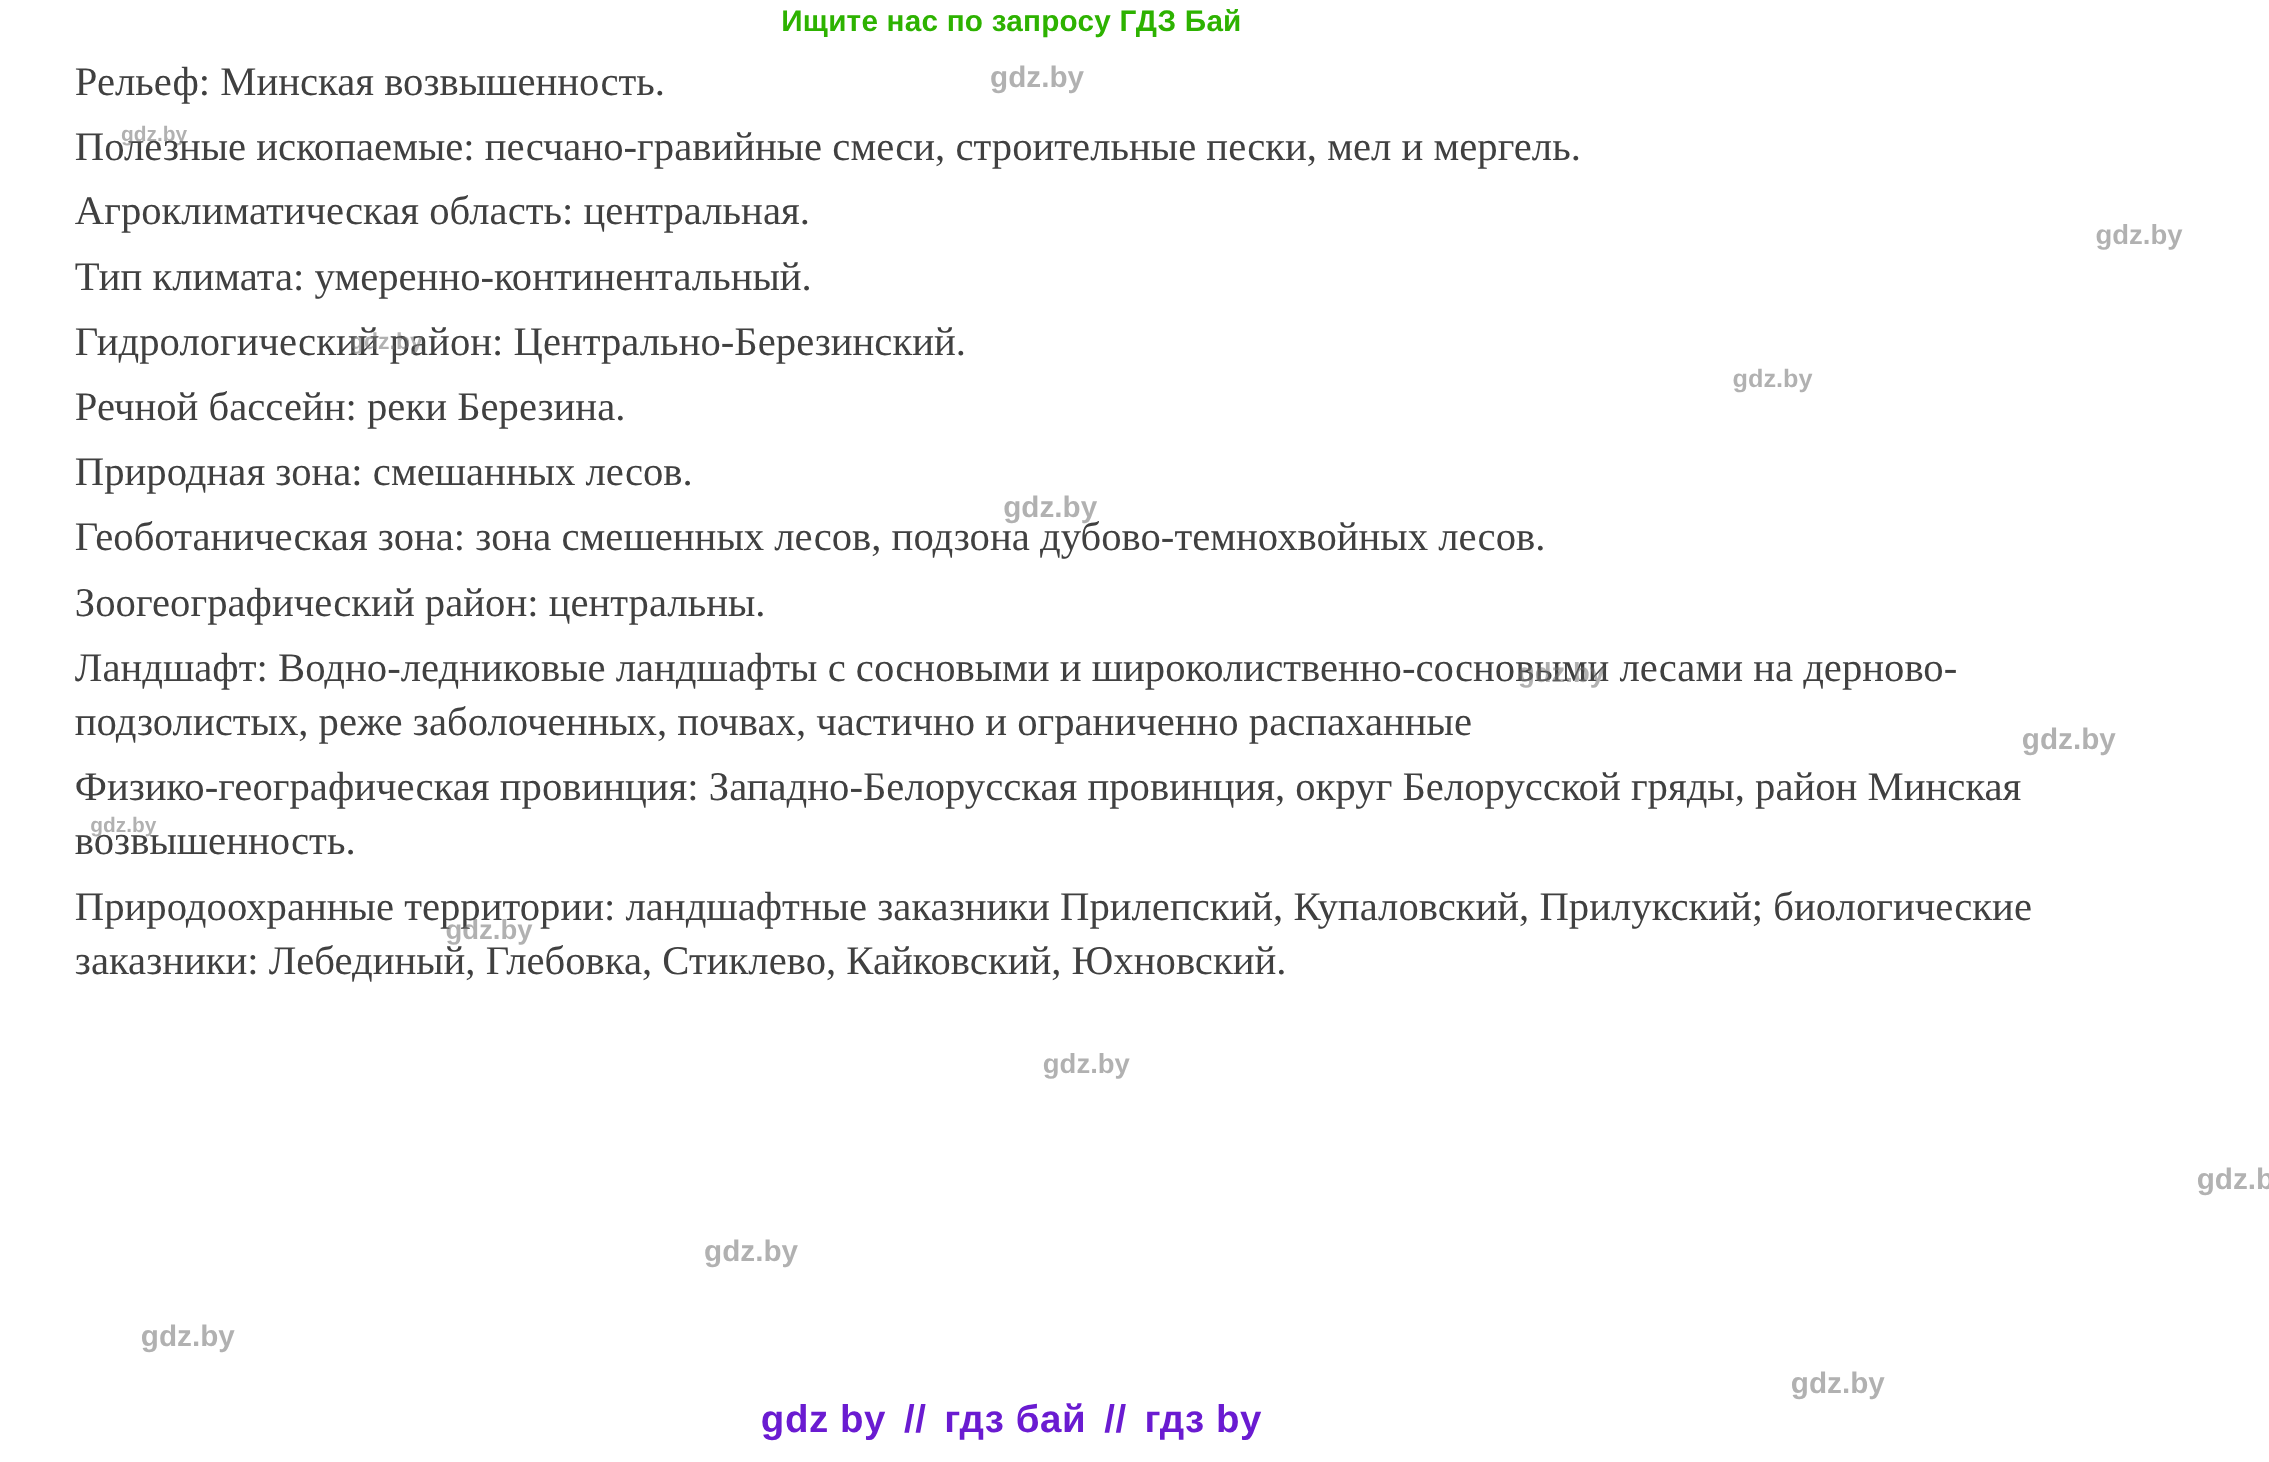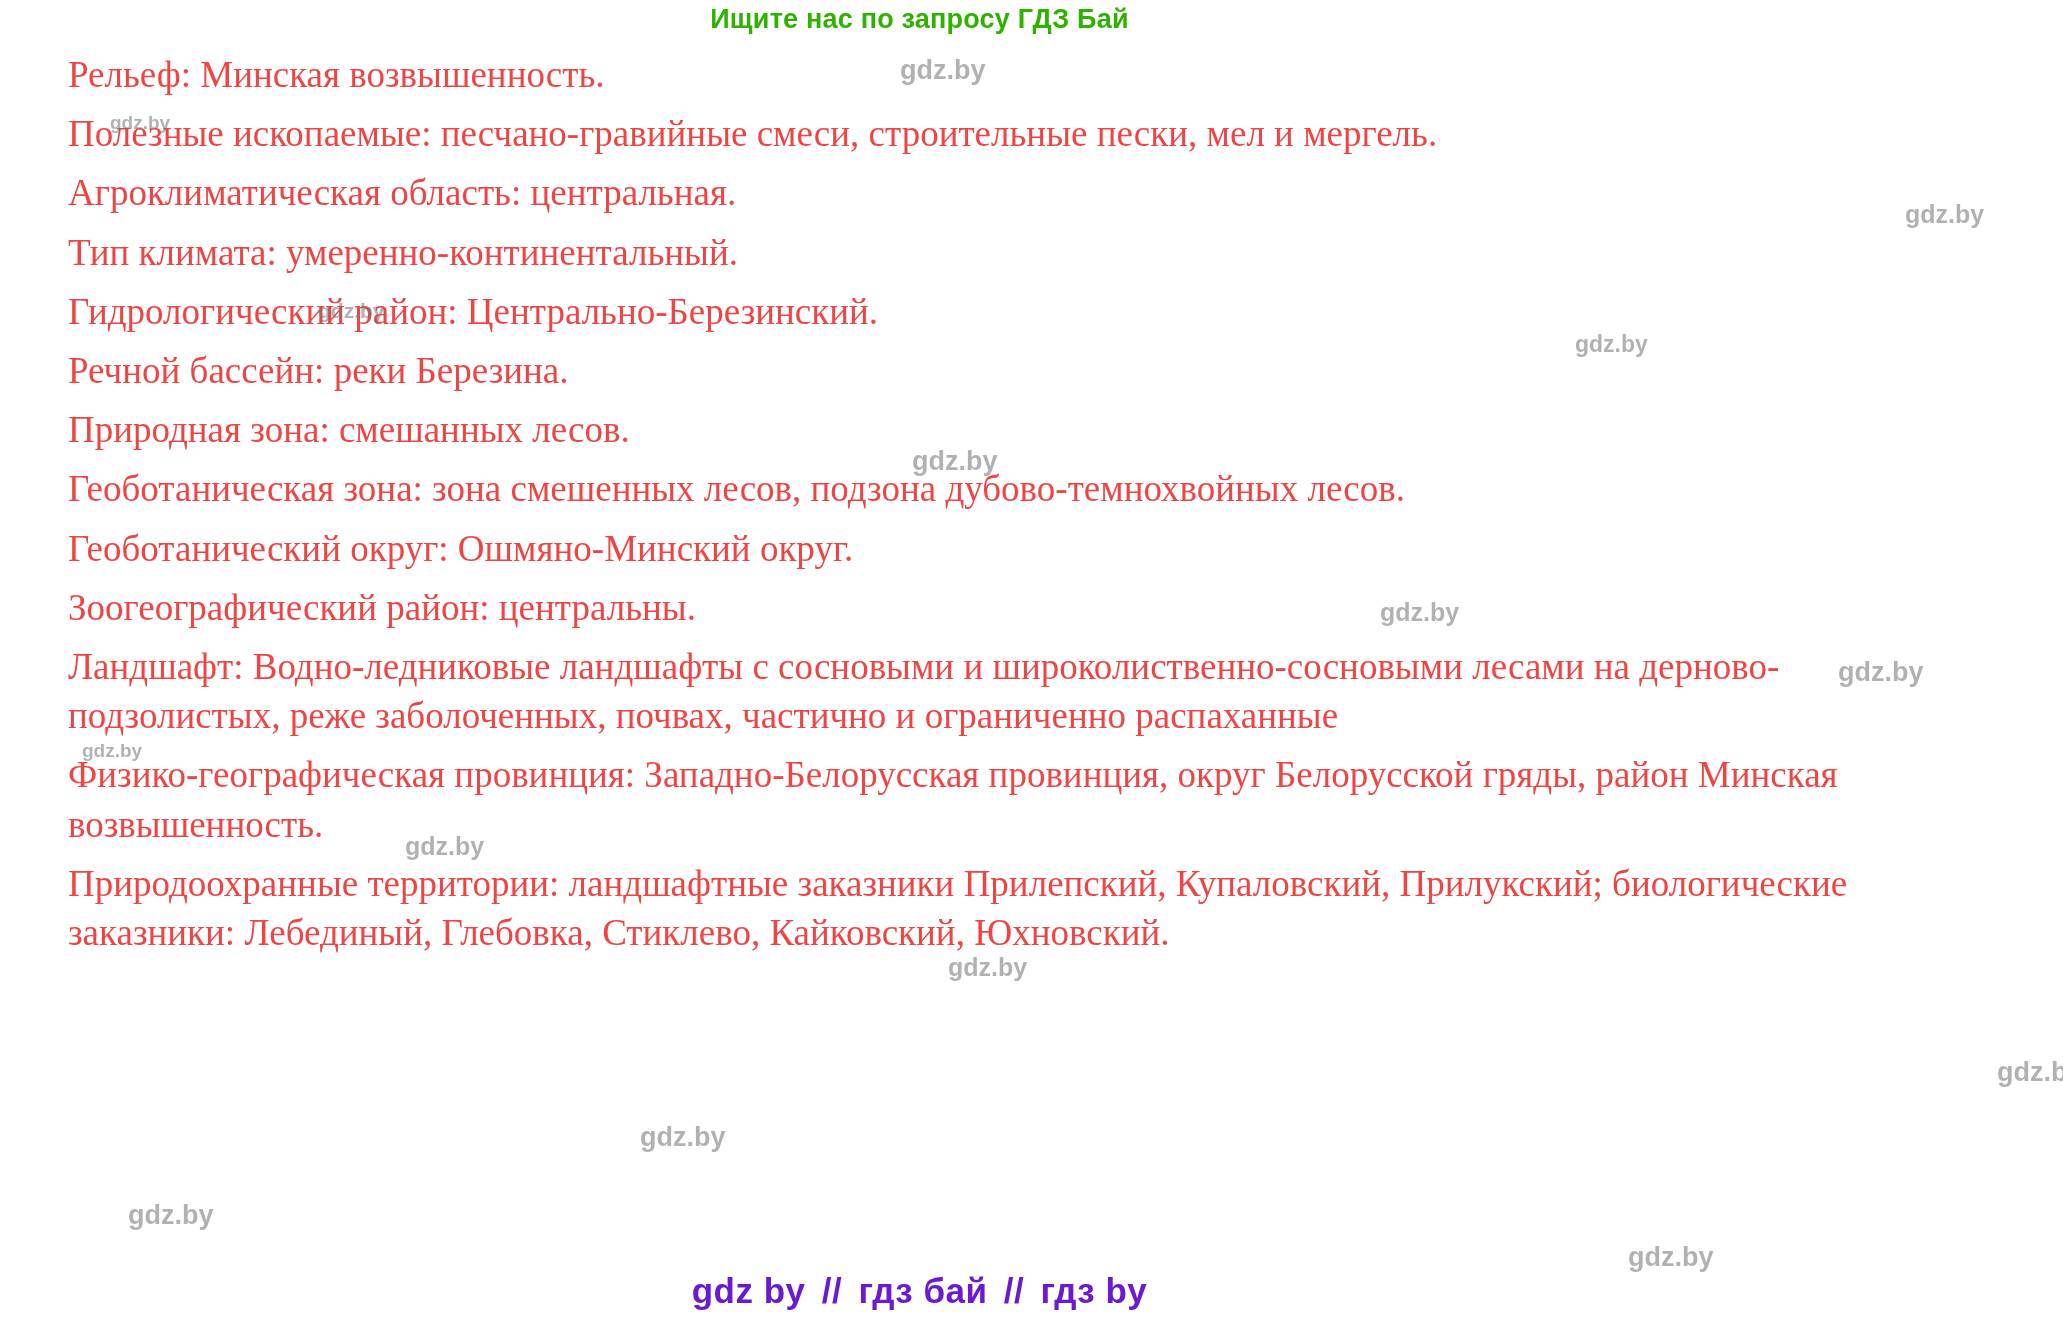--- a/index.html
+++ b/index.html
@@ -33,21 +33,21 @@
   }
   .content {
     position: absolute;
     top: 50px;
     left: 68px;
     width: 1900px;
   }
   .para {
     font-family: "Liberation Serif", serif;
     font-size: 37px;
-    color: #ef4444;
+    color: #404040;
     line-height: 1.33;
     margin: 0 0 10px 0;
     white-space: pre-wrap;
   }
   .para.wrap {
     width: 1870px;
   }
   .footer {
     position: absolute;
     bottom: 18px;
@@ -83,21 +83,20 @@
 
   <div class="content">
     <p class="para">Рельеф: Минская возвышенность.</p>
     <p class="para">Полезные ископаемые: песчано-гравийные смеси, строительные пески, мел и мергель.</p>
     <p class="para">Агроклиматическая область: центральная.</p>
     <p class="para">Тип климата: умеренно-континентальный.</p>
     <p class="para">Гидрологический район: Центрально-Березинский.</p>
     <p class="para">Речной бассейн: реки Березина.</p>
     <p class="para">Природная зона: смешанных лесов.</p>
     <p class="para">Геоботаническая зона: зона смешенных лесов, подзона дубово-темнохвойных лесов.</p>
-    <p class="para">Геоботанический округ: Ошмяно-Минский округ.</p>
     <p class="para">Зоогеографический район: центральны.</p>
     <p class="para wrap">Ландшафт: Водно-ледниковые ландшафты с сосновыми и широколиственно-сосновыми лесами на дерново-подзолистых, реже заболоченных, почвах, частично и ограниченно распаханные</p>
     <p class="para wrap">Физико-географическая провинция: Западно-Белорусская провинция, округ Белорусской гряды, район Минская возвышенность.</p>
     <p class="para wrap">Природоохранные территории: ландшафтные заказники Прилепский, Купаловский, Прилукский; биологические заказники: Лебединый, Глебовка, Стиклево, Кайковский, Юхновский.</p>
   </div>
 
   <div class="footer">
     <span>gdz by</span>
     <span class="sep">//</span>
     <span>гдз бай</span>

